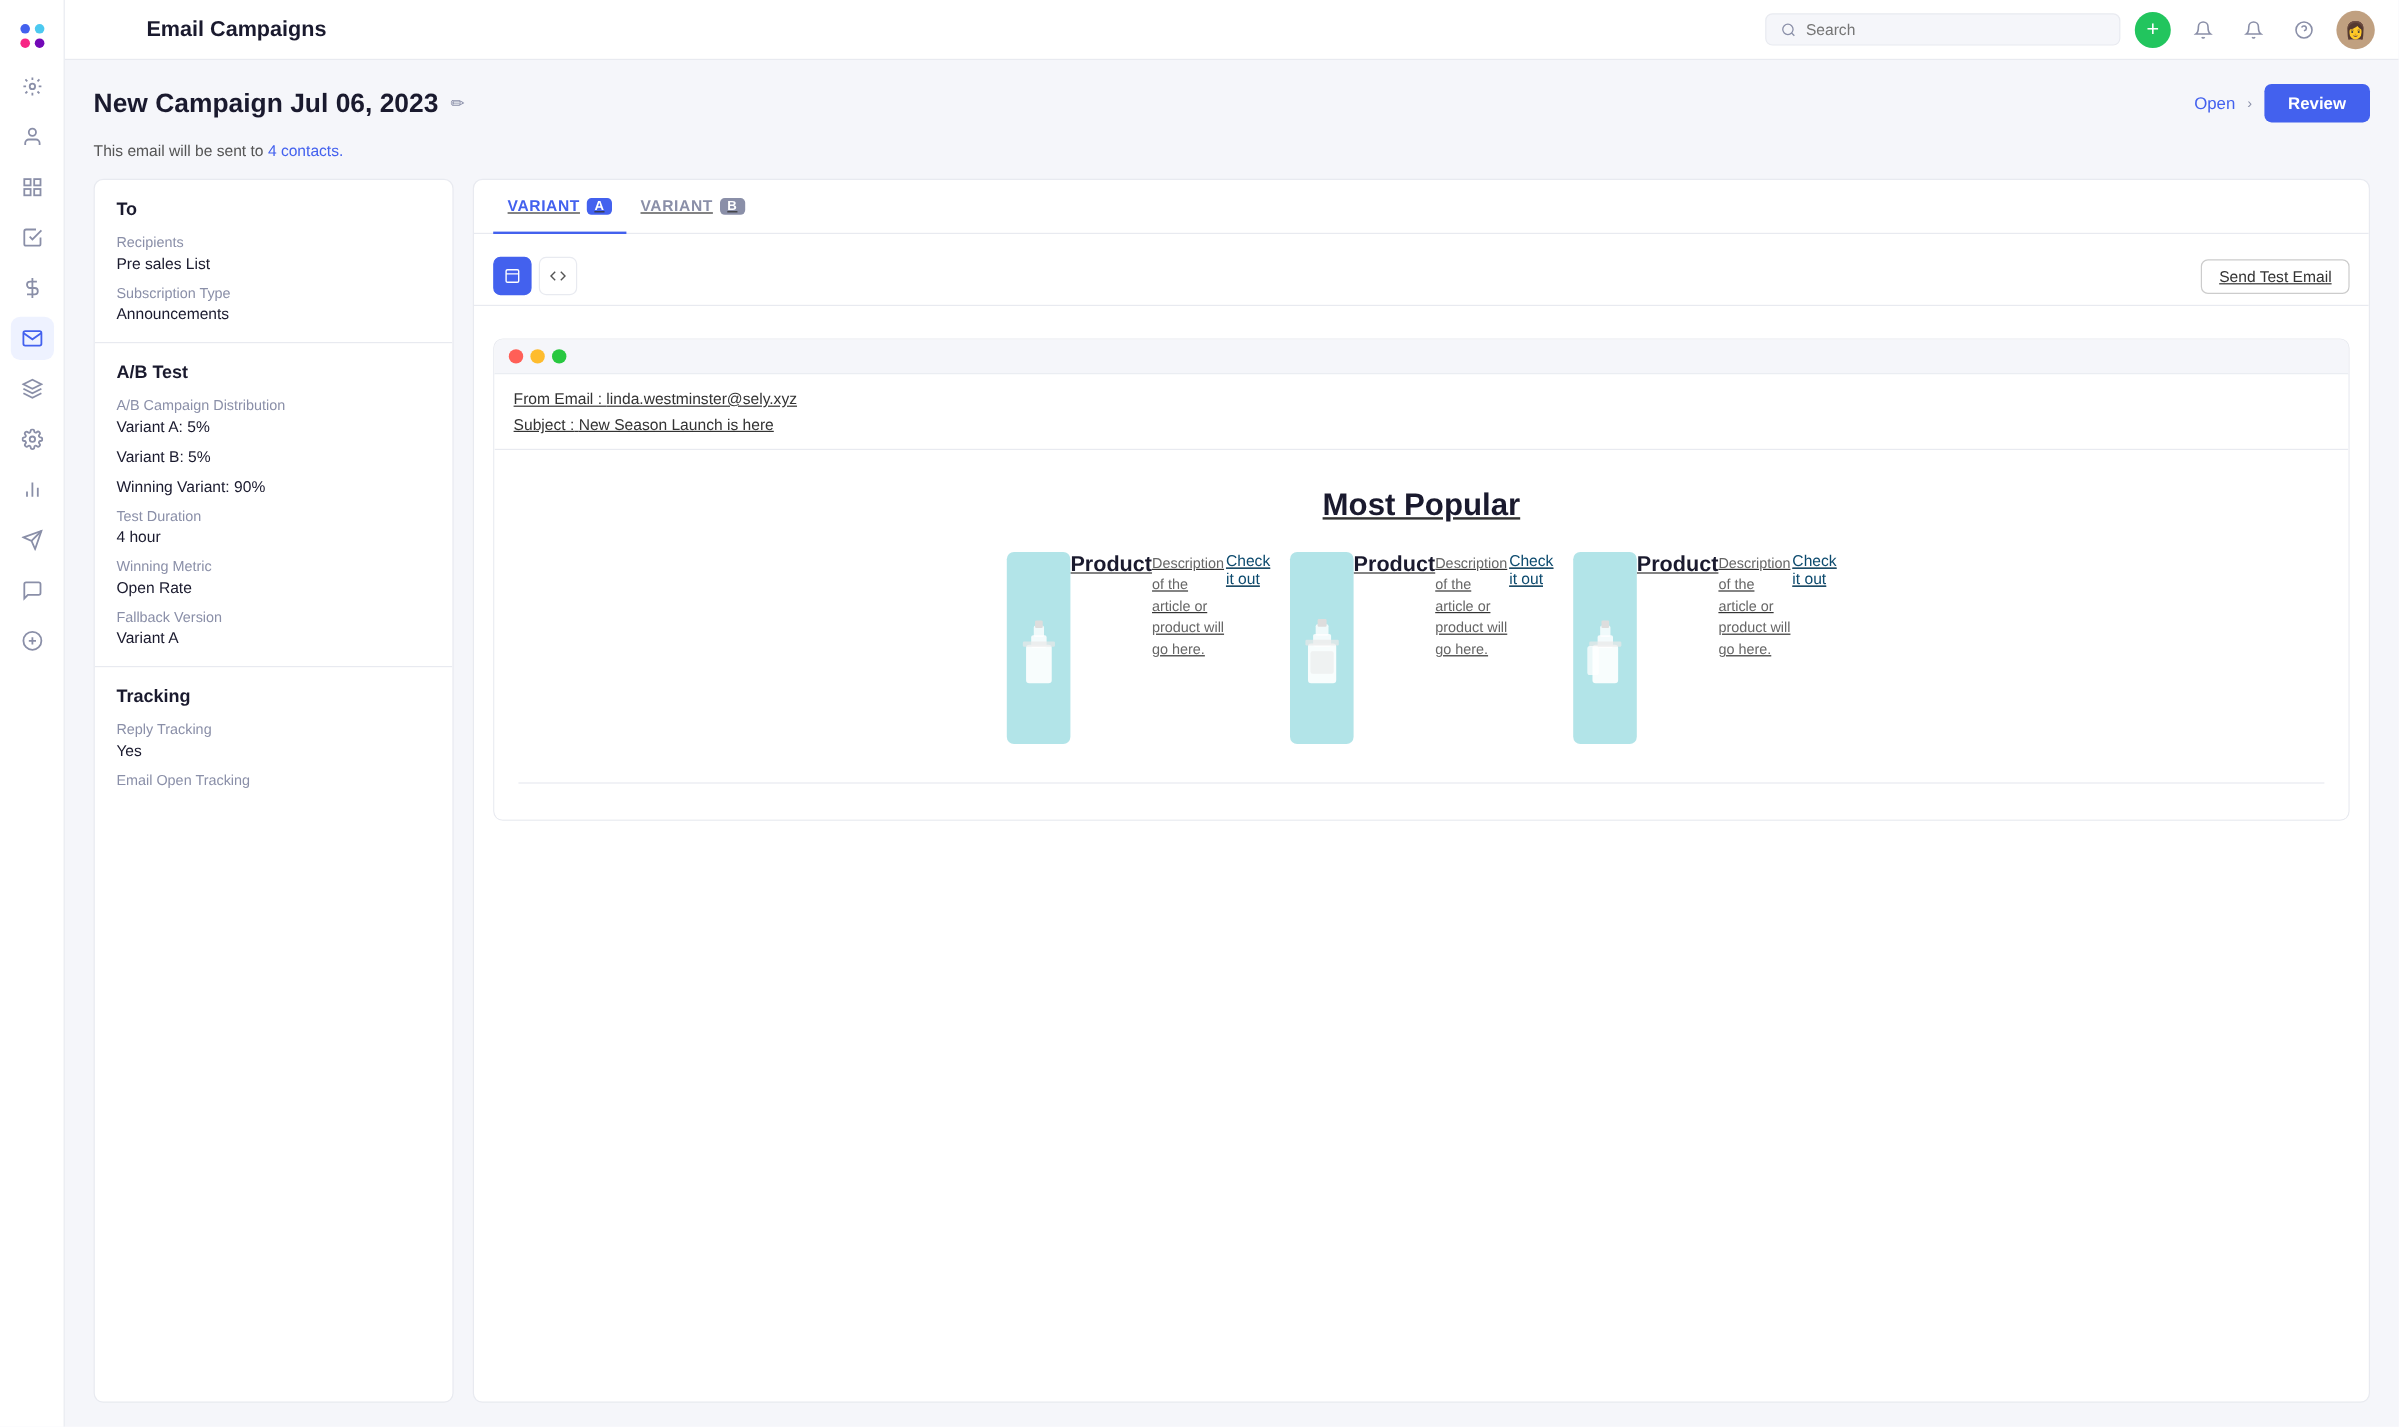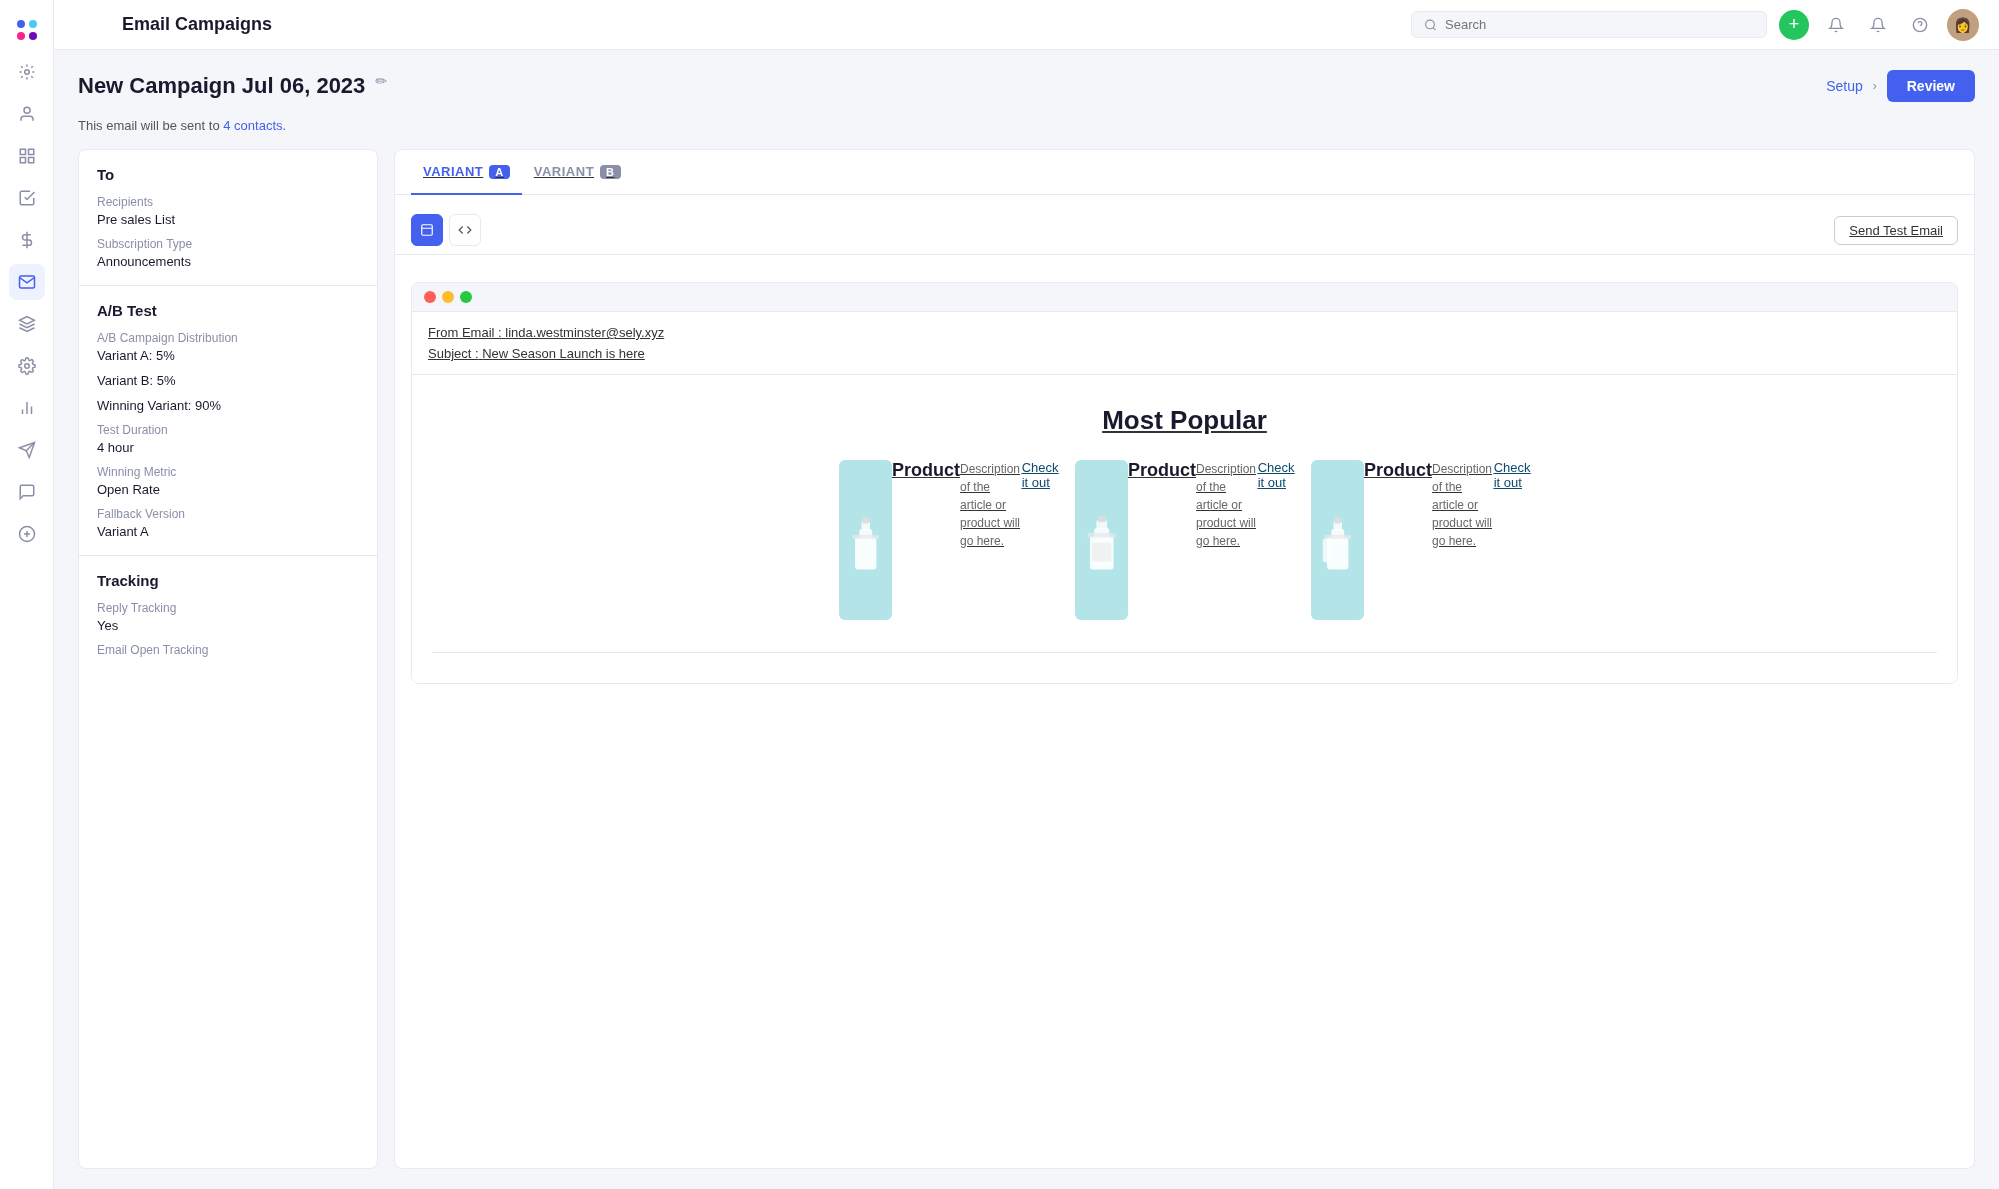--- a/index.html
+++ b/index.html
@@ -56,21 +56,21 @@
       margin-left: 48px;
     }
     .search-bar {
       display: flex;
       align-items: center;
       background: #f5f6fa;
       border: 1px solid #e8eaf0;
       border-radius: 6px;
       padding: 5px 12px;
       gap: 8px;
-      width: 356px;
+      width: 296px;
     }
     .search-bar input {
       border: none;
       background: transparent;
       outline: none;
       font-size: 13px;
       color: #555;
       width: 100%;
     }
     .header-icons {
@@ -114,21 +114,21 @@
     }
 
     
     .campaign-header {
       display: flex;
       align-items: center;
       justify-content: space-between;
     }
     .campaign-title-row {
       display: flex;
-      align-items: flex-start;
+      align-items: center;
       gap: 10px;
     }
     .campaign-title {
       font-size: 22px;
       font-weight: 700;
       color: #1a1a2e;
     }
     .edit-icon {
       color: #8a8fa8;
       cursor: pointer;
@@ -525,21 +525,21 @@
   </div>
 
   <div class="page-content">
 
     <div class="campaign-header">
       <div class="campaign-title-row">
         <span class="campaign-title">New Campaign Jul 06, 2023</span>
         <span class="edit-icon">✏</span>
       </div>
       <div class="header-actions">
-        <a class="setup-link">Setup</a>
+        <a class="setup-link">Open</a>
         <span class="chevron-right">›</span>
         <button class="review-btn">Review</button>
       </div>
     </div>
 
     <div class="email-banner">
       <span>This email will be sent to </span><a>4 contacts.</a>
     </div>
 
     <div class="two-col">

